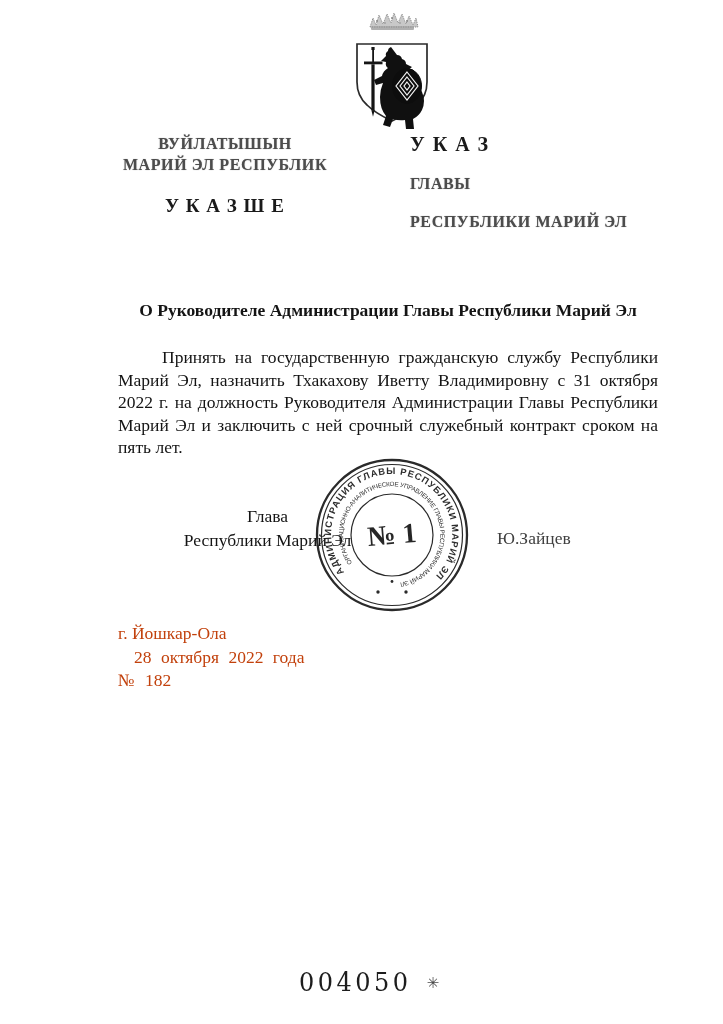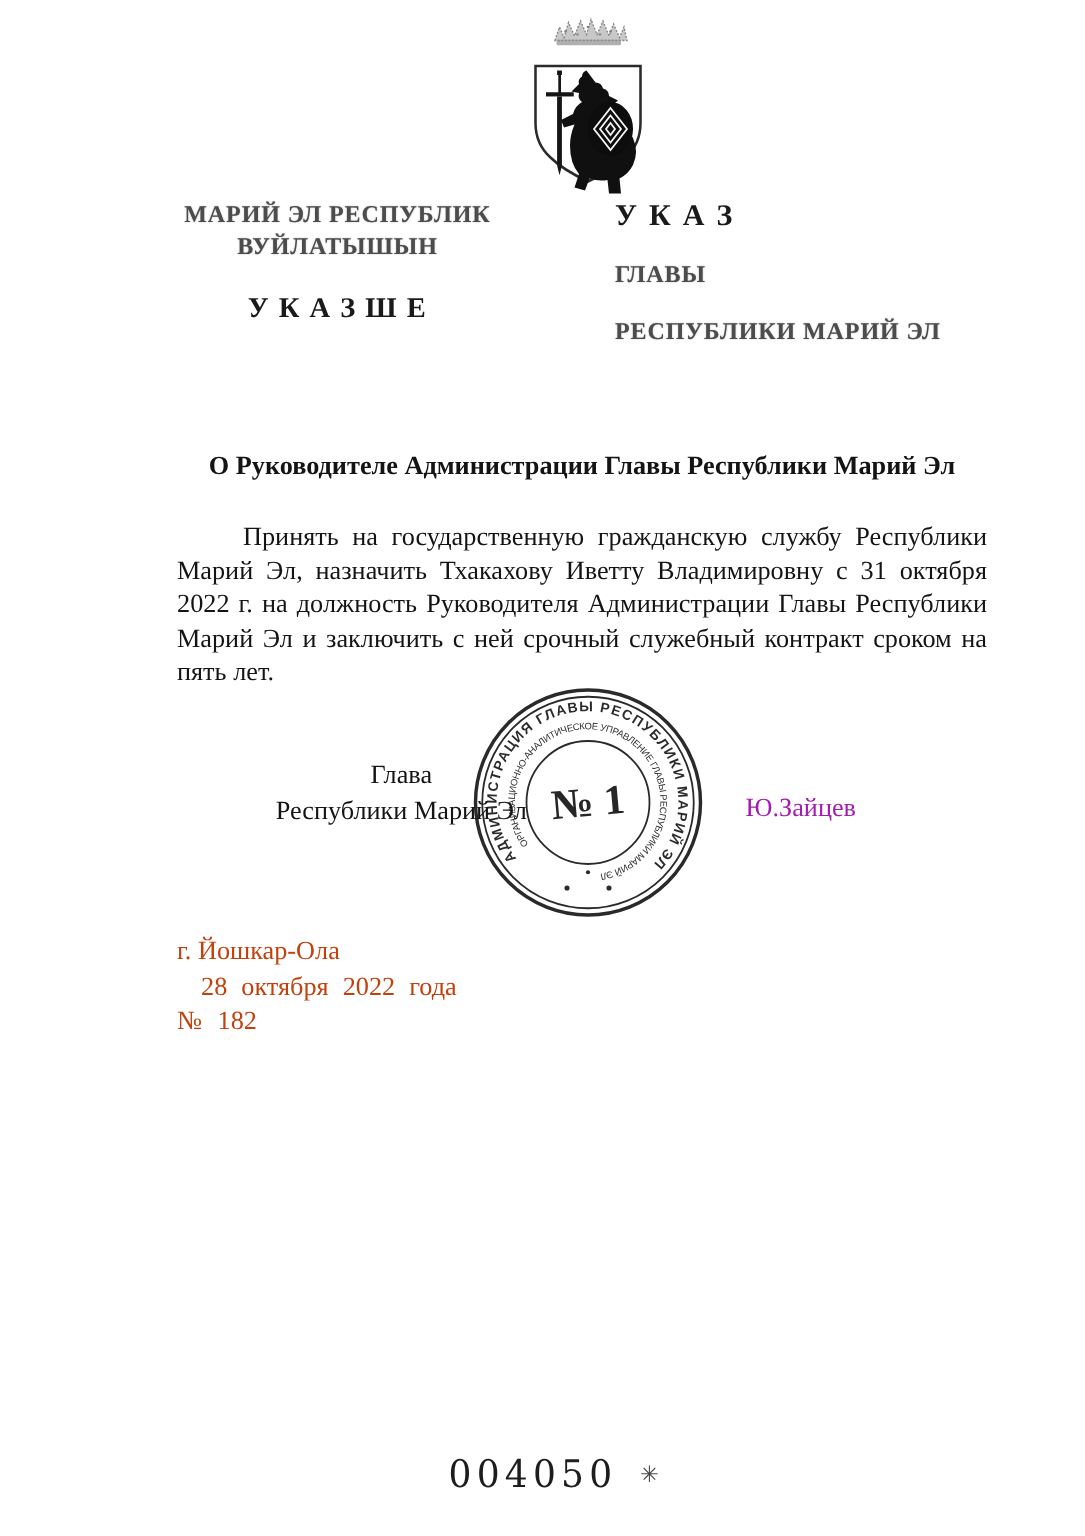--- a/index.html
+++ b/index.html
@@ -25,21 +25,21 @@
   .header-right .hdr-faded{margin-top:17px;}
   
   .title{position:absolute;left:118px;top:272px;width:540px;text-align:center;
          font-size:17.5px;font-weight:700;color:#141414;margin-top:28px;}
   
   .body-text{position:absolute;left:118px;top:346px;width:540px;margin:0;
              font-size:17.5px;line-height:22.5px;text-align:justify;text-indent:44px;color:#141414;}
   
   .sig-left{position:absolute;left:150px;top:504px;width:235px;text-align:center;
             font-size:17.5px;line-height:24px;color:#141414;}
-  .sig-name{position:absolute;left:497px;top:528px;font-size:17.5px;color:#a21caf;}
+  .sig-name{position:absolute;left:497px;top:528px;font-size:17.5px;color:#404040;}
   
   .stamp{position:absolute;left:312px;top:455px;width:160px;height:160px;opacity:.93;}
   
   .place-date{position:absolute;left:118px;top:622px;font-size:17.5px;line-height:23.5px;color:#c2410c;}
   .date-line{padding-left:16px;word-spacing:5px;}
   .num-line{word-spacing:6px;}
   
   .footer{position:absolute;left:299px;top:969px;display:flex;align-items:center;gap:15px;}
   .footer-num{font-family:"DejaVu Serif", serif;font-size:24px;letter-spacing:3.5px;color:#1d1d1d;
               transform:scaleY(1.06);}
@@ -81,22 +81,22 @@
           <path d="M63,61 L74,75 63,89 52,75 Z"></path>
           <path d="M63,66 L70,75 63,84 56,75 Z"></path>
           <path d="M63,71 L66,75 63,79 60,75 Z"></path>
         </g>
       </g>
     </svg>
   </div>
 
   <div class="header">
     <div class="header-left">
+      <div class="hdr-faded">ВУЙЛАТЫШЫН</div>
       <div class="hdr-faded">МАРИЙ ЭЛ РЕСПУБЛИК</div>
-      <div class="hdr-faded">ВУЙЛАТЫШЫН</div>
       <div class="hdr-ukazshe">У К А З Ш Е</div>
     </div>
     <div class="header-right">
       <div class="hdr-ukaz">У К А З</div>
       <div class="hdr-faded">ГЛАВЫ</div>
       <div class="hdr-faded">РЕСПУБЛИКИ МАРИЙ ЭЛ</div>
     </div>
   </div>
 
   <div class="title">О Руководителе Администрации Главы Республики Марий Эл</div>

